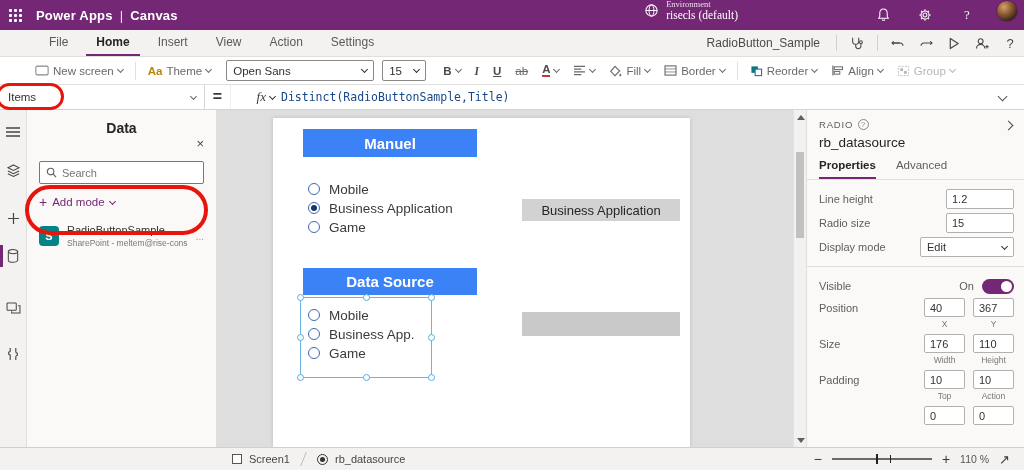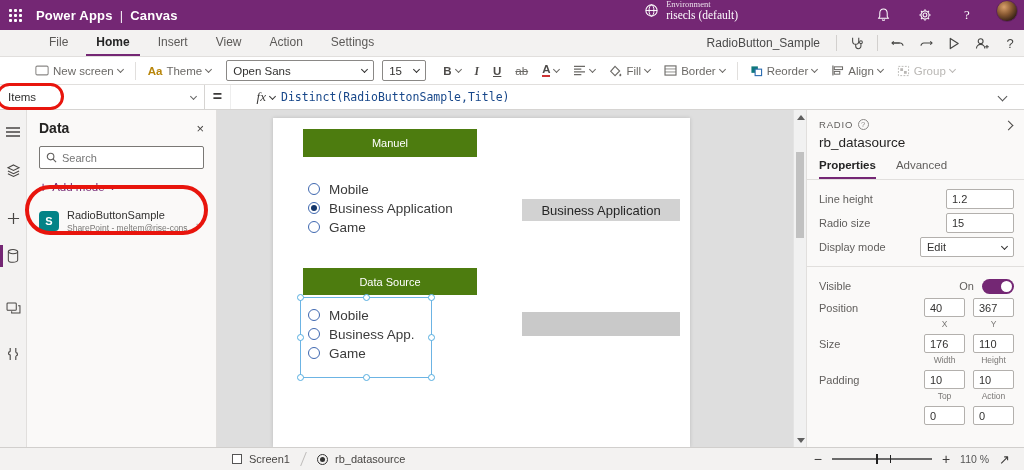--- a/index.html
+++ b/index.html
@@ -56,38 +56,38 @@
 
   
   .main { position:absolute; left:0; top:110px; width:1024px; height:337px; display:flex; }
 
   .rail { width:27px; background:#f3f2f1; border-right:1px solid #e1dfdd; display:flex; flex-direction:column; align-items:center; }
   .rail-icon { position:relative; width:27px; height:26px; display:flex; align-items:center; justify-content:center; color:#484644; cursor:pointer; }
   .rail-icon svg { display:block; }
   .rail-icon.active::before { content:""; position:absolute; left:0; top:2px; width:3px; height:22px; background:#742774; }
 
   .datapanel { width:190px; background:#faf9f8; border-right:1px solid #e1dfdd; }
-  .dp-head { display:flex; align-items:flex-end; padding:10px 12px 8px; }
+  .dp-head { display:flex; align-items:center; padding:10px 12px 8px;flex-direction:column; }
   .dp-title { font-size:14px; font-weight:700; color:#252423; }
   .dp-close { margin-left:auto; font-size:13px; color:#484644; cursor:pointer; }
   .dp-search { margin:2px 12px 0; height:23px; border:1px solid #7a7875; border-radius:2px; background:#fff; display:flex; align-items:center; padding:0 6px; gap:5px; }
   .dp-search input { border:none; outline:none; width:100%; font-size:11px; color:#323130; font-family:inherit; background:transparent; }
   .dp-add { margin:11px 12px 9px; display:flex; align-items:center; gap:5px; color:#742774; font-size:11.5px; cursor:pointer; }
   .dp-add .plus { font-size:14px; line-height:1; }
   .dp-item { margin:0 6px; padding:6px 6px; display:flex; align-items:center; gap:8px; border-radius:2px; cursor:pointer; }
   .sp-icon { width:20px; height:20px; flex:none; border-radius:4px; background:#038387; color:#fff; font-size:11px; font-weight:700; display:flex; align-items:center; justify-content:center; }
   .dp-item-text { line-height:1.25; overflow:hidden; }
   .dp-item-name { font-size:11px; color:#323130; }
   .dp-item-src { font-size:8.5px; color:#797775; white-space:nowrap; }
   .dp-item-more { margin-left:auto; color:#999; font-size:10px; }
 
   
   .workspace { flex:1; background:#dedede; position:relative; overflow:hidden; }
   .canvas { position:absolute; left:56px; top:8px; width:417px; height:329px; background:#fff; box-shadow:0 0 4px rgba(0,0,0,.15); }
-  .blue-header { position:absolute; background:#4d7c0f; color:#fff; display:flex; align-items:center; justify-content:center; font-size:11px; }
+  .blue-header { position:absolute; background:#3b82f6; color:#fff; display:flex; align-items:center; justify-content:center; font-size:15px;font-weight:bold; }
   .hdr-manual { left:30px; top:11px; width:174px; height:28px; }
   .hdr-ds { left:30px; top:150px; width:174px; height:27px; }
   .radio-row { position:absolute; display:flex; align-items:center; gap:9px; height:18px; }
   .radio-circ { width:12px; height:12px; border:1.5px solid #3f68b0; border-radius:50%; flex:none; display:flex; align-items:center; justify-content:center; background:#fff; }
   .radio-circ .dot { width:6px; height:6px; border-radius:50%; background:#14366b; }
   .radio-label { font-size:13.5px; color:#3b3b3b; }
   .gray-label { position:absolute; left:249px; top:81px; width:158px; height:22px; background:#d2d2d2; color:#262626; font-size:13px; display:flex; align-items:center; justify-content:center; }
   .gray-rect { position:absolute; left:249px; top:194px; width:158px; height:24px; background:#c9c9c9; }
   .sel-rect { position:absolute; left:27px; top:179px; width:132px; height:81px; border:1px solid #6cb4e4; }
   .handle { position:absolute; width:7px; height:7px; background:#fff; border:1.5px solid #56aee0; border-radius:50%; }

